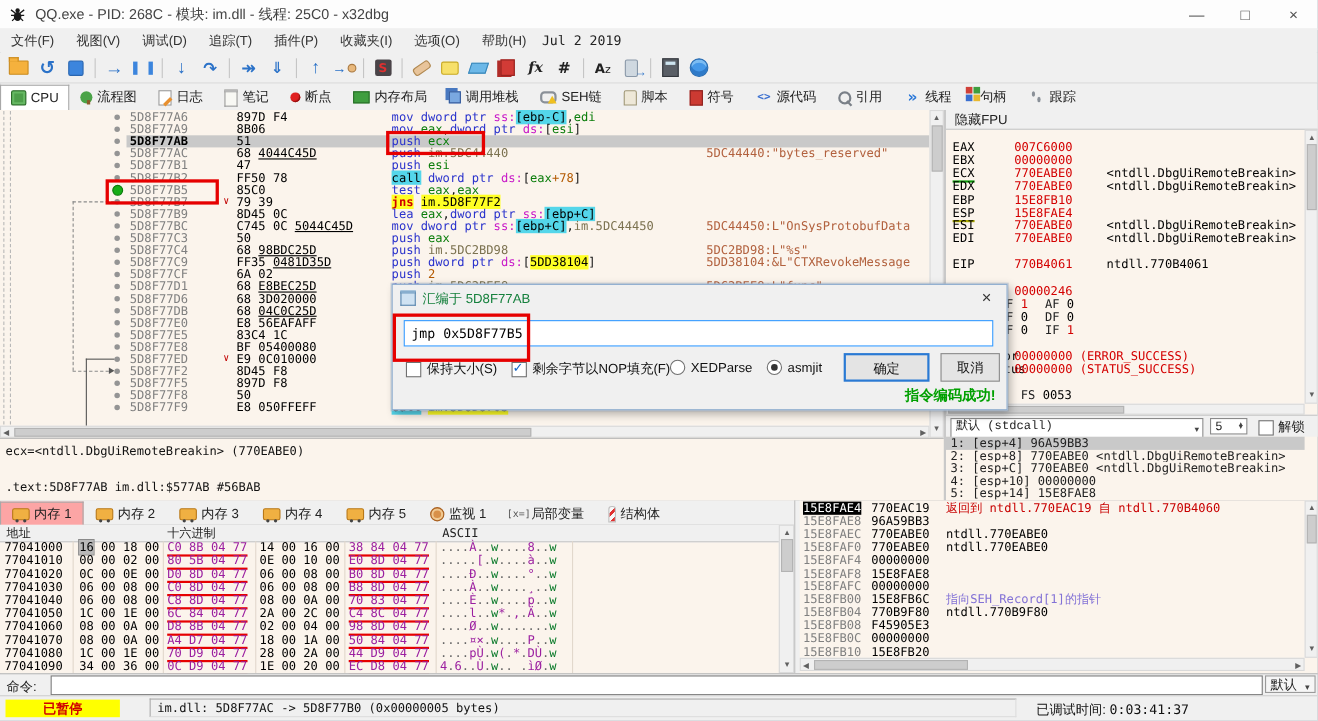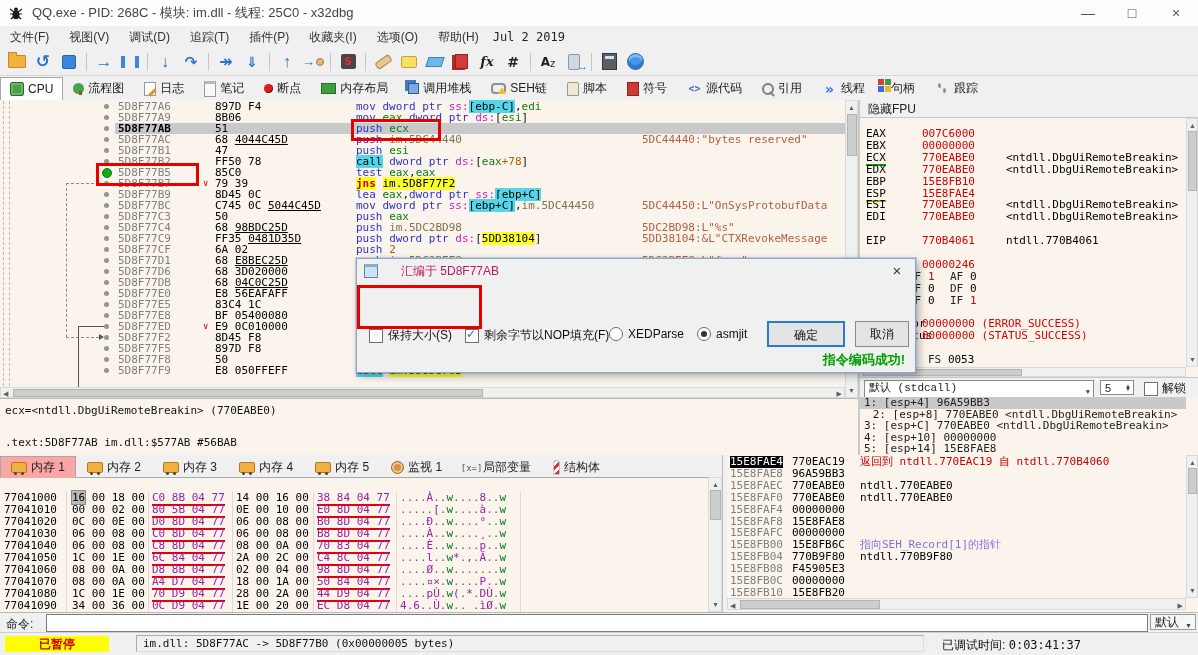--- a/index.html
+++ b/index.html
@@ -169,21 +169,21 @@
   #statusbar{position:absolute;left:0;top:632px;width:1198px;height:23px;background:#f0f0f0;border-top:1px solid #cfcfcf}
   #paused{position:absolute;left:5px;top:3px;width:104px;height:16px;background:#ffff00;color:#d00000;font-weight:bold;text-align:center;line-height:16px}
   #statmsg{position:absolute;left:136px;top:2px;width:788px;height:17px;border:1px solid;border-color:#aaa #ddd #ddd #aaa;background:#f0f0f0;
            font-family:"DejaVu Sans Mono",monospace;font-size:11px;line-height:16px;padding-left:6px;box-sizing:border-box;color:#111}
   #stattime{position:absolute;left:942px;top:4px;color:#111}
   
   #dlg{position:absolute;left:356px;top:258px;width:560px;height:115px;background:#f0f0f0;border:1px solid #89a9cc;
        box-shadow:0 0 0 1px rgba(120,150,180,.35),3px 3px 8px rgba(0,0,0,.3);z-index:10;box-sizing:border-box}
   #dlgtitle{position:absolute;left:0;top:0;width:100%;height:24px;display:flex;align-items:center}
   #dlgicon{width:12px;height:10px;background:#cfe2f2;border:1px solid #5a86ad;border-top:3px solid #88aece;margin-left:7px}
-  #dlgtitle .ttl{margin-left:23px;font-size:12px;color:#be185d}
+  #dlgtitle .ttl{margin-left:6px;font-size:12px;color:#15803d}
   #dlgclose{position:absolute;right:4px;top:0;width:28px;height:24px;text-align:center;line-height:24px;font-size:15px;color:#333}
   #dlginput{position:absolute;left:10px;top:32px;width:536px;height:24px;background:#fff;border:1px solid #3399ff;box-sizing:border-box;
             font-family:"DejaVu Sans Mono",monospace;font-size:12px;line-height:22px;padding-left:6px;color:#000}
   .dctl{position:absolute;top:68px;display:flex;align-items:center;font-size:12px;color:#111}
   .dctl .cbox,.dctl .rad{margin-right:5px}
   .rad{width:12px;height:12px;border:1px solid #707070;border-radius:50%;background:#fff;display:inline-block;position:relative}
   .rad.on::after{content:"";position:absolute;left:3px;top:3px;width:6px;height:6px;border-radius:50%;background:#333}
   .dbtn{position:absolute;top:62px;height:26px;background:#e4e4e4;text-align:center;line-height:24px;font-size:12px;color:#111;box-sizing:border-box}
   #btn-ok{left:410px;width:78px;border:2px solid #2a7ad4}
   #btn-cancel{left:498px;width:54px;border:1px solid #8a8a8a}
@@ -453,21 +453,21 @@
       <span class="sarr" style="top:2px">▲</span>
       <span class="sarr" style="bottom:2px">▼</span>
     </div>
     <div id="unlock">
       <span class="cbox"></span>
       <span style="margin-left:4px">解锁</span>
     </div>
   </div>
   <div id="args">
       <div class="arow sel" style="top: 0px;">1: [esp+4] 96A59BB3</div>
-      <div class="arow" style="top: 11.6px; text-align: center;">2: [esp+8] 770EABE0 &lt;ntdll.DbgUiRemoteBreakin&gt;</div>
+      <div class="arow" style="top: 11.6px;">2: [esp+8] 770EABE0 &lt;ntdll.DbgUiRemoteBreakin&gt;</div>
       <div class="arow" style="top: 23.2px;">3: [esp+C] 770EABE0 &lt;ntdll.DbgUiRemoteBreakin&gt;</div>
       <div class="arow" style="top: 34.8px;">4: [esp+10] 00000000</div>
       <div class="arow" style="top: 46.4px;">5: [esp+14] 15E8FAE8</div>
     </div>
 </div>
 
 <div id="bottom-divider"></div>
 
 <div id="dump">
   <div id="dumptabs">
@@ -497,20 +497,25 @@
       </div>
       <div class="dtab">
         <span class="ti t-locals"></span>
         <span class="tlab">局部变量</span>
       </div>
       <div class="dtab">
         <span class="ti t-struct"></span>
         <span class="tlab">结构体</span>
       </div>
     </div>
+  <div id="dumphdr">
+    <span class="h1">地址</span>
+    <span class="h2">十六进制</span>
+    <span class="h3">ASCII</span>
+  </div>
   <div id="dumprows">
       <div class="dmrow" style="top: 37px;"><span class="dmaddr">77041000</span><span class="hexg" style="left: 72px;"><span class="selbyte">16</span><span> 00 18 00</span></span><span class="hexg ptr" style="left: 152px;">C0 8B 04 77</span><span class="hexg" style="left: 236px;">14 00 16 00</span><span class="hexg ptr" style="left: 317px;">38 84 04 77</span><span class="dmascii"><span class="ac-dot">.</span><span class="ac-dot">.</span><span class="ac-dot">.</span><span class="ac-dot">.</span><span class="ac-p">À</span><span class="ac-dot">.</span><span class="ac-dot">.</span><span class="ac-w">w</span><span class="ac-dot">.</span><span class="ac-dot">.</span><span class="ac-dot">.</span><span class="ac-dot">.</span><span class="ac-p">8</span><span class="ac-dot">.</span><span class="ac-dot">.</span><span class="ac-w">w</span></span></div>
       <div class="dmrow" style="top: 49px;"><span class="dmaddr">77041010</span><span class="hexg" style="left: 72px;">00 00 02 00</span><span class="hexg ptr" style="left: 152px;">80 5B 04 77</span><span class="hexg" style="left: 236px;">0E 00 10 00</span><span class="hexg ptr" style="left: 317px;">E0 8D 04 77</span><span class="dmascii"><span class="ac-dot">.</span><span class="ac-dot">.</span><span class="ac-dot">.</span><span class="ac-dot">.</span><span class="ac-dot">.</span><span class="ac-p">[</span><span class="ac-dot">.</span><span class="ac-w">w</span><span class="ac-dot">.</span><span class="ac-dot">.</span><span class="ac-dot">.</span><span class="ac-dot">.</span><span class="ac-p">à</span><span class="ac-dot">.</span><span class="ac-dot">.</span><span class="ac-w">w</span></span></div>
       <div class="dmrow" style="top: 61px;"><span class="dmaddr">77041020</span><span class="hexg" style="left: 72px;">0C 00 0E 00</span><span class="hexg ptr" style="left: 152px;">D0 8D 04 77</span><span class="hexg" style="left: 236px;">06 00 08 00</span><span class="hexg ptr" style="left: 317px;">B0 8D 04 77</span><span class="dmascii"><span class="ac-dot">.</span><span class="ac-dot">.</span><span class="ac-dot">.</span><span class="ac-dot">.</span><span class="ac-p">Ð</span><span class="ac-dot">.</span><span class="ac-dot">.</span><span class="ac-w">w</span><span class="ac-dot">.</span><span class="ac-dot">.</span><span class="ac-dot">.</span><span class="ac-dot">.</span><span class="ac-p">°</span><span class="ac-dot">.</span><span class="ac-dot">.</span><span class="ac-w">w</span></span></div>
       <div class="dmrow" style="top: 73px;"><span class="dmaddr">77041030</span><span class="hexg" style="left: 72px;">06 00 08 00</span><span class="hexg ptr" style="left: 152px;">C0 8D 04 77</span><span class="hexg" style="left: 236px;">06 00 08 00</span><span class="hexg ptr" style="left: 317px;">B8 8D 04 77</span><span class="dmascii"><span class="ac-dot">.</span><span class="ac-dot">.</span><span class="ac-dot">.</span><span class="ac-dot">.</span><span class="ac-p">À</span><span class="ac-dot">.</span><span class="ac-dot">.</span><span class="ac-w">w</span><span class="ac-dot">.</span><span class="ac-dot">.</span><span class="ac-dot">.</span><span class="ac-dot">.</span><span class="ac-p">¸</span><span class="ac-dot">.</span><span class="ac-dot">.</span><span class="ac-w">w</span></span></div>
       <div class="dmrow" style="top: 85px;"><span class="dmaddr">77041040</span><span class="hexg" style="left: 72px;">06 00 08 00</span><span class="hexg ptr" style="left: 152px;">C8 8D 04 77</span><span class="hexg" style="left: 236px;">08 00 0A 00</span><span class="hexg ptr" style="left: 317px;">70 83 04 77</span><span class="dmascii"><span class="ac-dot">.</span><span class="ac-dot">.</span><span class="ac-dot">.</span><span class="ac-dot">.</span><span class="ac-p">È</span><span class="ac-dot">.</span><span class="ac-dot">.</span><span class="ac-w">w</span><span class="ac-dot">.</span><span class="ac-dot">.</span><span class="ac-dot">.</span><span class="ac-dot">.</span><span class="ac-p">p</span><span class="ac-dot">.</span><span class="ac-dot">.</span><span class="ac-w">w</span></span></div>
       <div class="dmrow" style="top: 97px;"><span class="dmaddr">77041050</span><span class="hexg" style="left: 72px;">1C 00 1E 00</span><span class="hexg ptr" style="left: 152px;">6C 84 04 77</span><span class="hexg" style="left: 236px;">2A 00 2C 00</span><span class="hexg ptr" style="left: 317px;">C4 8C 04 77</span><span class="dmascii"><span class="ac-dot">.</span><span class="ac-dot">.</span><span class="ac-dot">.</span><span class="ac-dot">.</span><span class="ac-p">l</span><span class="ac-dot">.</span><span class="ac-dot">.</span><span class="ac-w">w</span><span class="ac-p">*</span><span class="ac-dot">.</span><span class="ac-p">,</span><span class="ac-dot">.</span><span class="ac-p">Ä</span><span class="ac-dot">.</span><span class="ac-dot">.</span><span class="ac-w">w</span></span></div>
       <div class="dmrow" style="top: 109px;"><span class="dmaddr">77041060</span><span class="hexg" style="left: 72px;">08 00 0A 00</span><span class="hexg ptr" style="left: 152px;">D8 8B 04 77</span><span class="hexg" style="left: 236px;">02 00 04 00</span><span class="hexg ptr" style="left: 317px;">98 8D 04 77</span><span class="dmascii"><span class="ac-dot">.</span><span class="ac-dot">.</span><span class="ac-dot">.</span><span class="ac-dot">.</span><span class="ac-p">Ø</span><span class="ac-dot">.</span><span class="ac-dot">.</span><span class="ac-w">w</span><span class="ac-dot">.</span><span class="ac-dot">.</span><span class="ac-dot">.</span><span class="ac-dot">.</span><span class="ac-dot">.</span><span class="ac-dot">.</span><span class="ac-dot">.</span><span class="ac-w">w</span></span></div>
       <div class="dmrow" style="top: 121px;"><span class="dmaddr">77041070</span><span class="hexg" style="left: 72px;">08 00 0A 00</span><span class="hexg ptr" style="left: 152px;">A4 D7 04 77</span><span class="hexg" style="left: 236px;">18 00 1A 00</span><span class="hexg ptr" style="left: 317px;">50 84 04 77</span><span class="dmascii"><span class="ac-dot">.</span><span class="ac-dot">.</span><span class="ac-dot">.</span><span class="ac-dot">.</span><span class="ac-p">¤</span><span class="ac-p">×</span><span class="ac-dot">.</span><span class="ac-w">w</span><span class="ac-dot">.</span><span class="ac-dot">.</span><span class="ac-dot">.</span><span class="ac-dot">.</span><span class="ac-p">P</span><span class="ac-dot">.</span><span class="ac-dot">.</span><span class="ac-w">w</span></span></div>
       <div class="dmrow" style="top: 133px;"><span class="dmaddr">77041080</span><span class="hexg" style="left: 72px;">1C 00 1E 00</span><span class="hexg ptr" style="left: 152px;">70 D9 04 77</span><span class="hexg" style="left: 236px;">28 00 2A 00</span><span class="hexg ptr" style="left: 317px;">44 D9 04 77</span><span class="dmascii"><span class="ac-dot">.</span><span class="ac-dot">.</span><span class="ac-dot">.</span><span class="ac-dot">.</span><span class="ac-p">p</span><span class="ac-p">Ù</span><span class="ac-dot">.</span><span class="ac-w">w</span><span class="ac-p">(</span><span class="ac-dot">.</span><span class="ac-p">*</span><span class="ac-dot">.</span><span class="ac-p">D</span><span class="ac-p">Ù</span><span class="ac-dot">.</span><span class="ac-w">w</span></span></div>
@@ -574,20 +579,21 @@
     <span class="mono">0:03:41:37</span>
   </span>
 </div>
 
 <div id="dlg">
   <div id="dlgtitle">
     <span id="dlgicon"></span>
     <span class="ttl">汇编于 5D8F77AB</span>
     <span id="dlgclose">×</span>
   </div>
+  <div id="dlginput">jmp 0x5D8F77B5</div>
   <div class="dctl" style="left:12px">
     <span class="cbox"></span>
     <span>保持大小(S)</span>
   </div>
   <div class="dctl" style="left:108px">
     <span class="cbox checked"></span>
     <span>剩余字节以NOP填充(F)</span>
   </div>
   <div class="dctl" style="left:252px">
     <span class="rad"></span>

